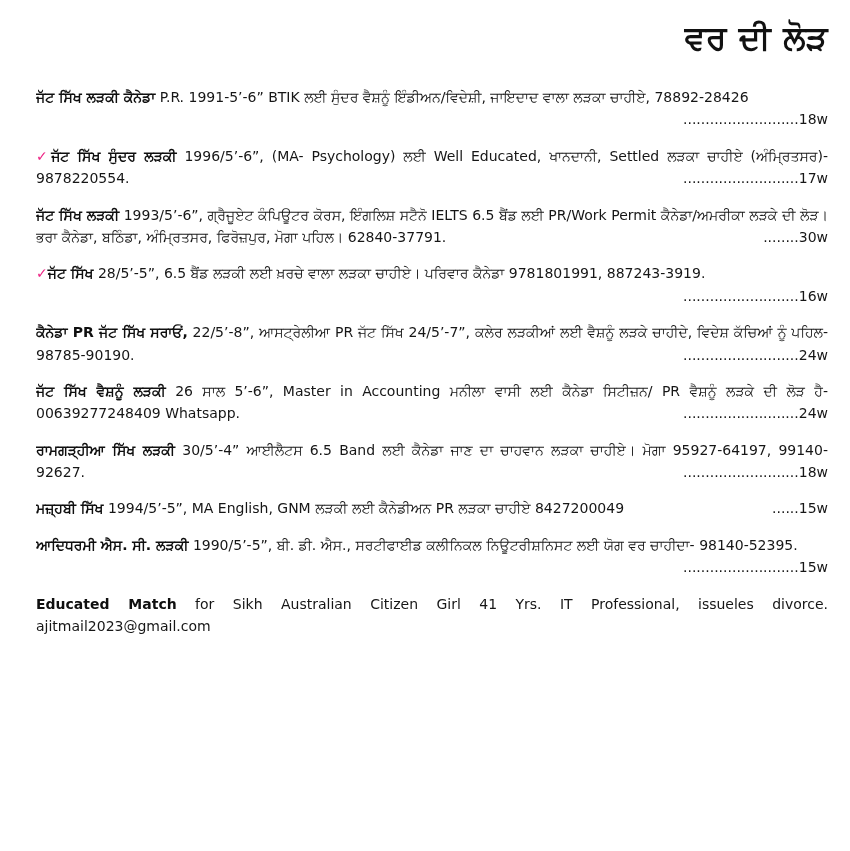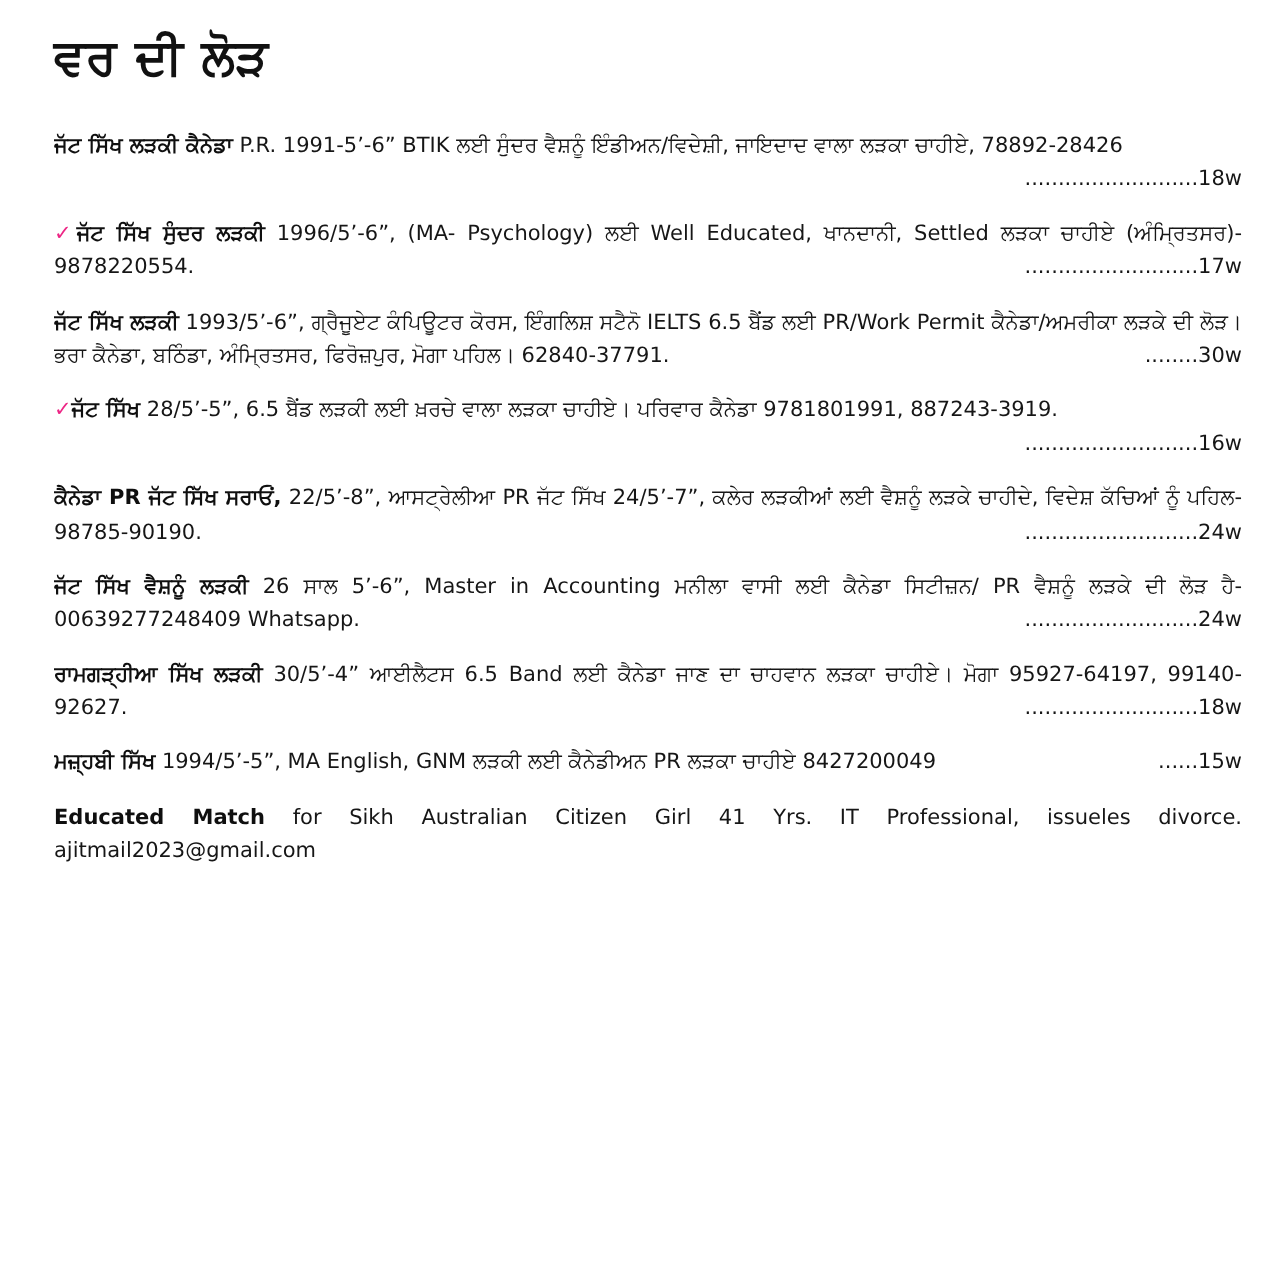--- a/index.html
+++ b/index.html
@@ -10,21 +10,21 @@
     font-family: "DejaVu Sans", "Liberation Sans", sans-serif;
   }
   .page {
     width: 850px;
     min-height: 851px;
     box-sizing: border-box;
     padding: 12px 22px 10px 36px;
     background: #ffffff;
   }
   .page-title {
-    text-align: left;
+    text-align: right;
     font-size: 33px;
     font-weight: bold;
     margin: 6px 0 28px 0;
     letter-spacing: 0.5px;
     color: #111111;
   }
   .ad {
     margin: 0 0 14px 0;
     font-size: 14px;
     line-height: 1.6;
@@ -93,19 +93,23 @@
   <p class="ad"><span class="check"></span><span class="lead">ਰਾਮਗੜ੍ਹੀਆ ਸਿੱਖ ਲੜਕੀ</span>
     <span class="body">30/5’-4” ਆਈਲੈਟਸ 6.5 Band ਲਈ ਕੈਨੇਡਾ ਜਾਣ ਦਾ ਚਾਹਵਾਨ ਲੜਕਾ ਚਾਹੀਏ। ਮੋਗਾ 95927-64197, 99140-92627.</span>
     <span class="count">..........................18w</span>
   </p>
 
   <p class="ad"><span class="check"></span><span class="lead">ਮਜ਼੍ਹਬੀ ਸਿੱਖ</span>
     <span class="body">1994/5’-5”, MA English, GNM ਲੜਕੀ ਲਈ ਕੈਨੇਡੀਅਨ PR ਲੜਕਾ ਚਾਹੀਏ 8427200049</span>
     <span class="count">......15w</span>
   </p>
 
+  <p class="ad"><span class="check"></span><span class="lead">ਆਦਿਧਰਮੀ ਐਸ. ਸੀ. ਲੜਕੀ</span>
+    <span class="body">1990/5’-5”, ਬੀ. ਡੀ. ਐਸ., ਸਰਟੀਫਾਈਡ ਕਲੀਨਿਕਲ ਨਿਊਟਰੀਸ਼ਨਿਸਟ ਲਈ ਯੋਗ ਵਰ ਚਾਹੀਦਾ- 98140-52395.</span>
+    <span class="count">..........................15w</span>
+  </p>
 
   <p class="ad"><span class="check"></span><span class="lead">Educated Match</span>
     <span class="body">for Sikh Australian Citizen Girl 41 Yrs. IT Professional, issueles divorce. ajitmail2023@gmail.com</span>
     
   </p>
 
 </div>
 
 </body></html>

